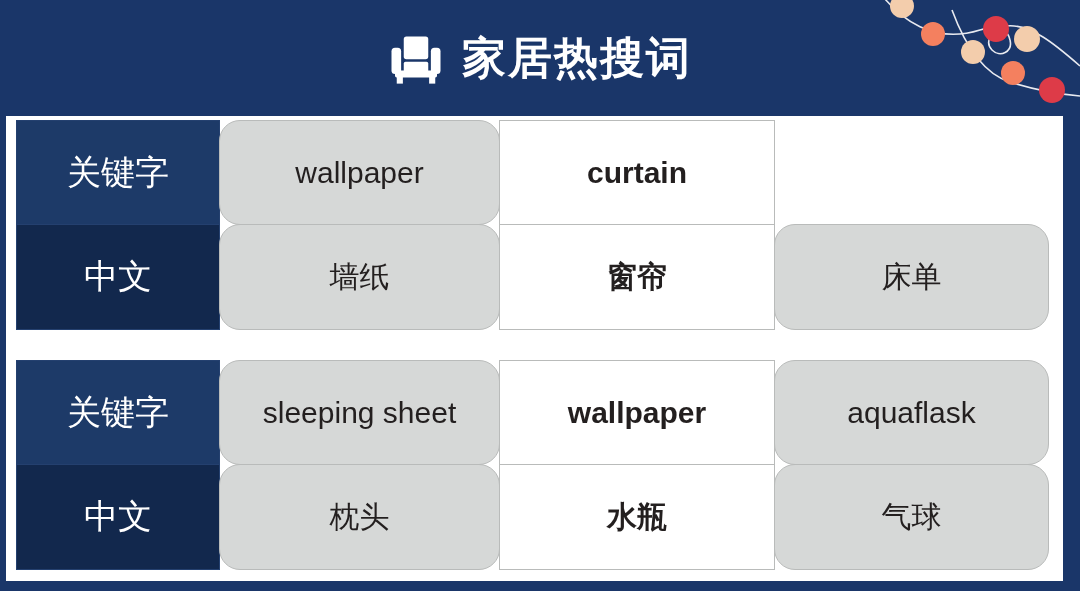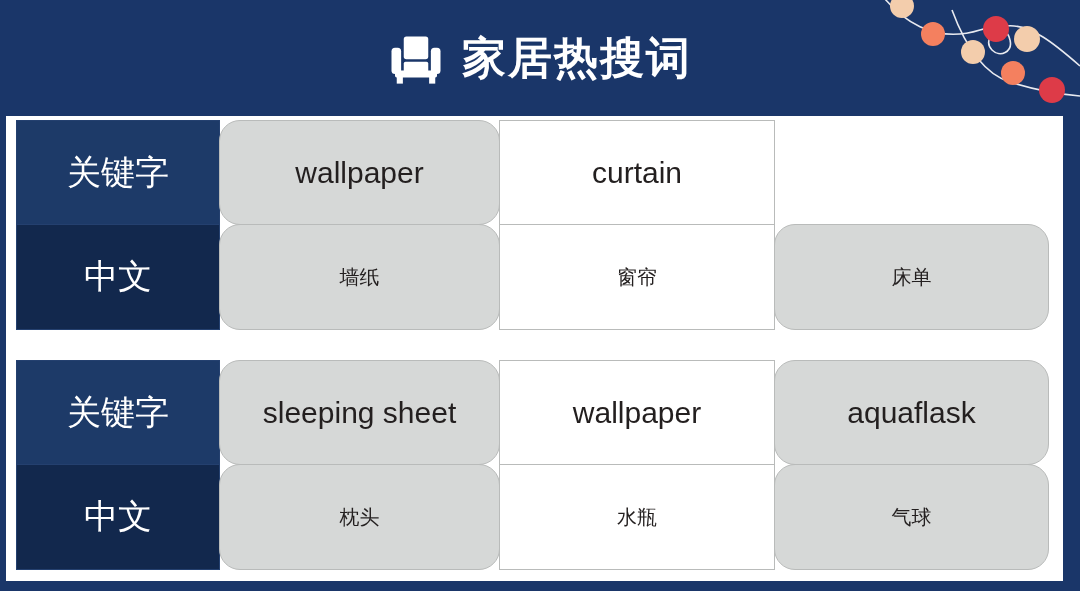--- a/index.html
+++ b/index.html
@@ -125,23 +125,23 @@
   }
   .row-key .cell-label { background: #1d3a68; }
   .row-cn  .cell-label { background: #12284d; }
 
   .cell-data { flex: 1 1 0; }
   .c1 { flex: 0 0 281px; }
   .c2 { flex: 0 0 276px; }
   .c3 { flex: 0 0 275px; }
 
   .bg-gray  { background: #d6d8d7; border-radius: 21px; }
-  .bg-white { background: #ffffff; }
-
-  .cn-text { font-size: 20px; }
+  .bg-white { background: #ffffff; font-weight: bold; }
+
+  .cn-text { font-size: 30px; }
 </style>
 </head>
 <body>
 
 <div id="page">
 
   <div class="frame-left"></div>
   <div class="frame-right"></div>
   <div class="frame-bottom"></div>
 

